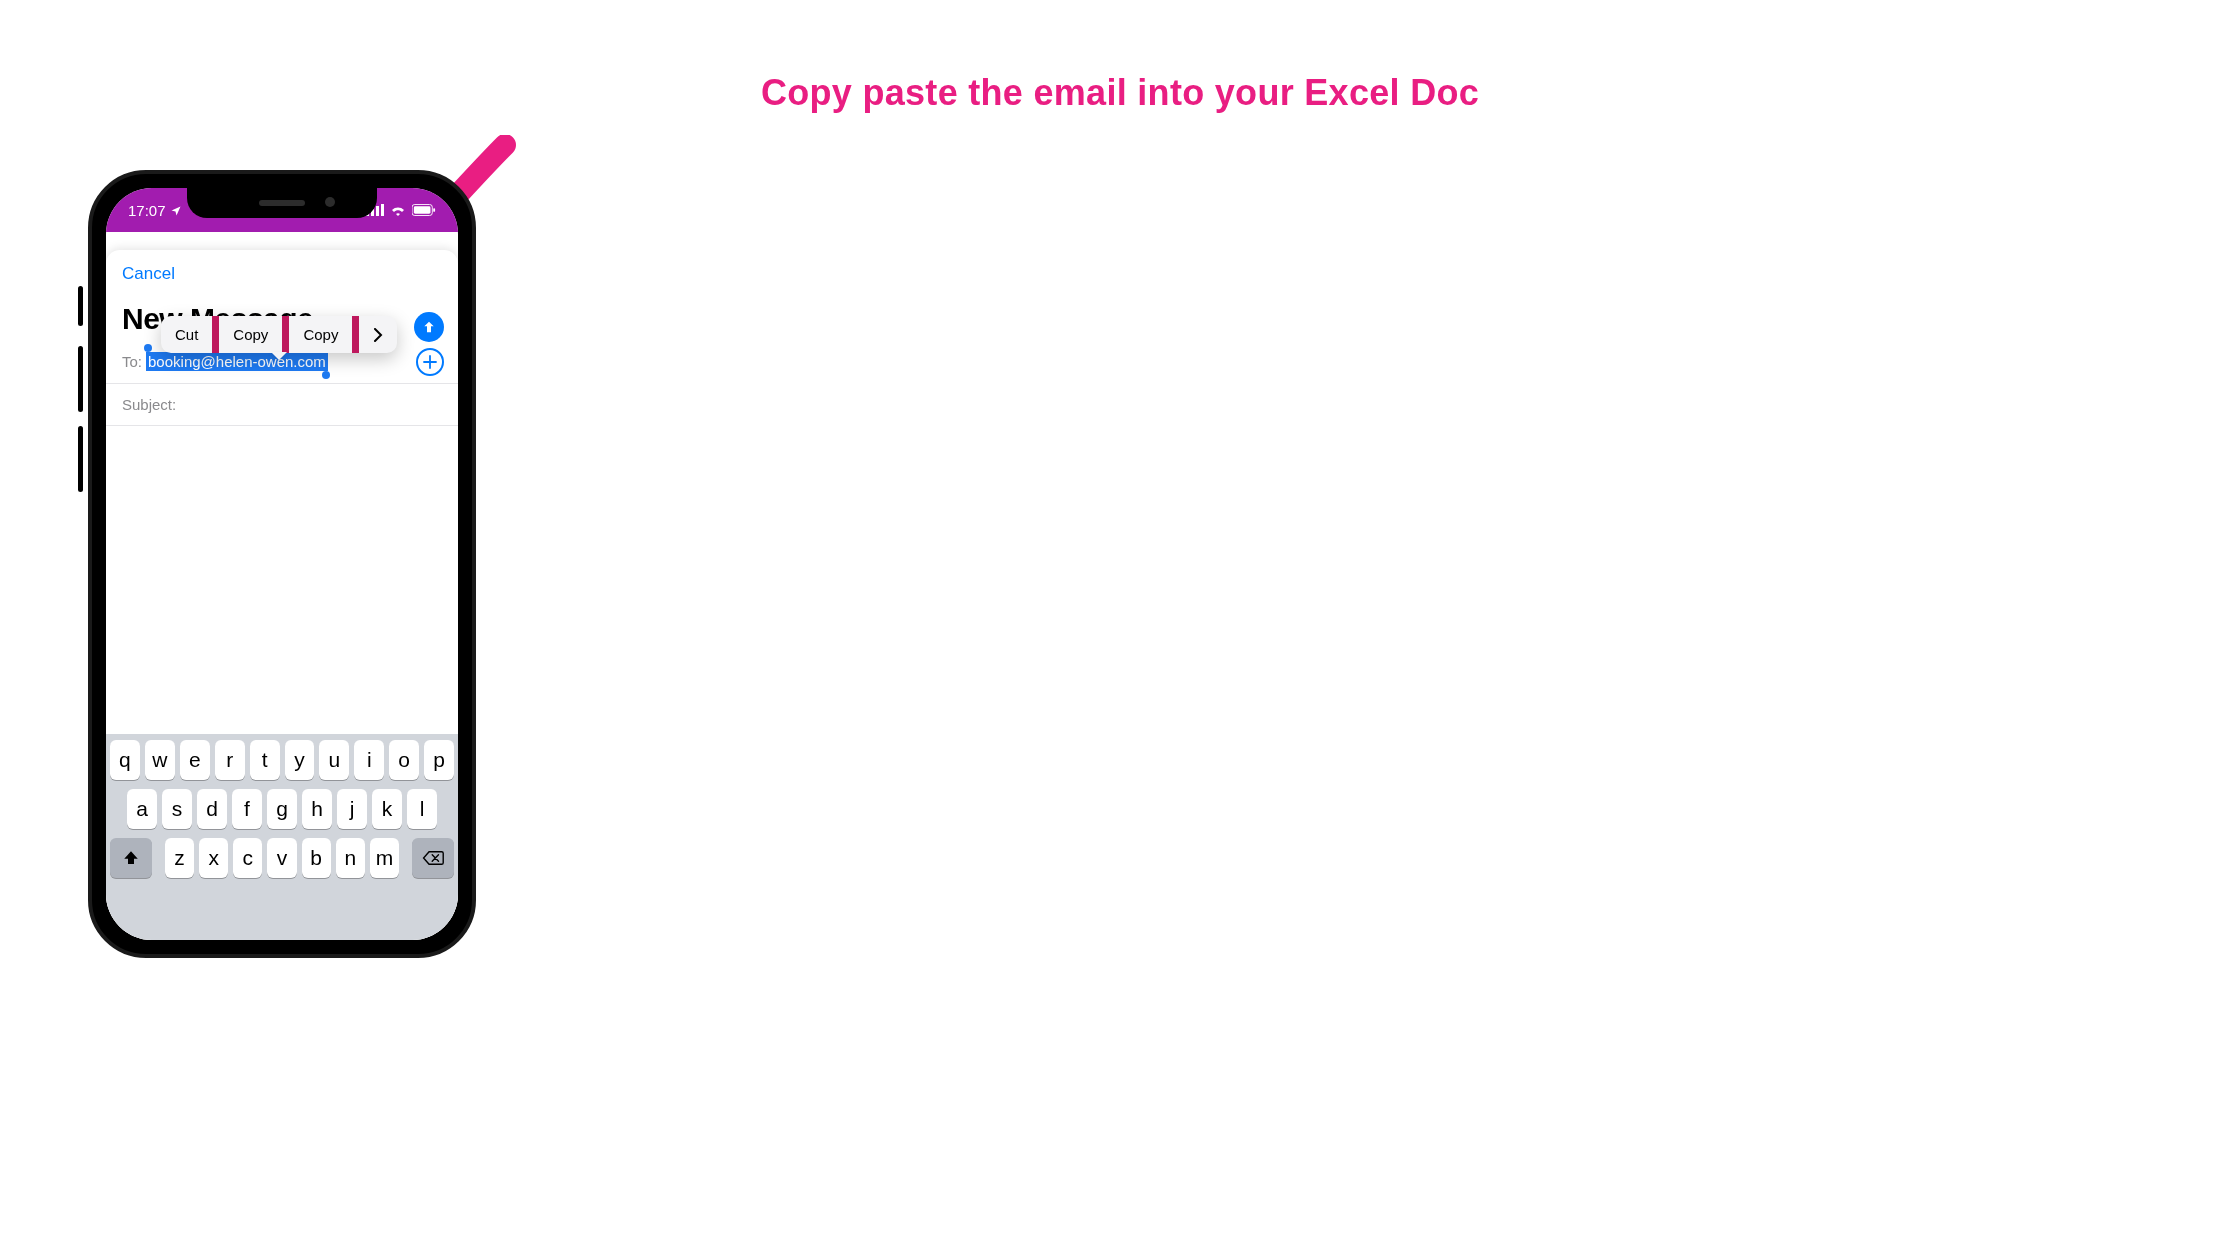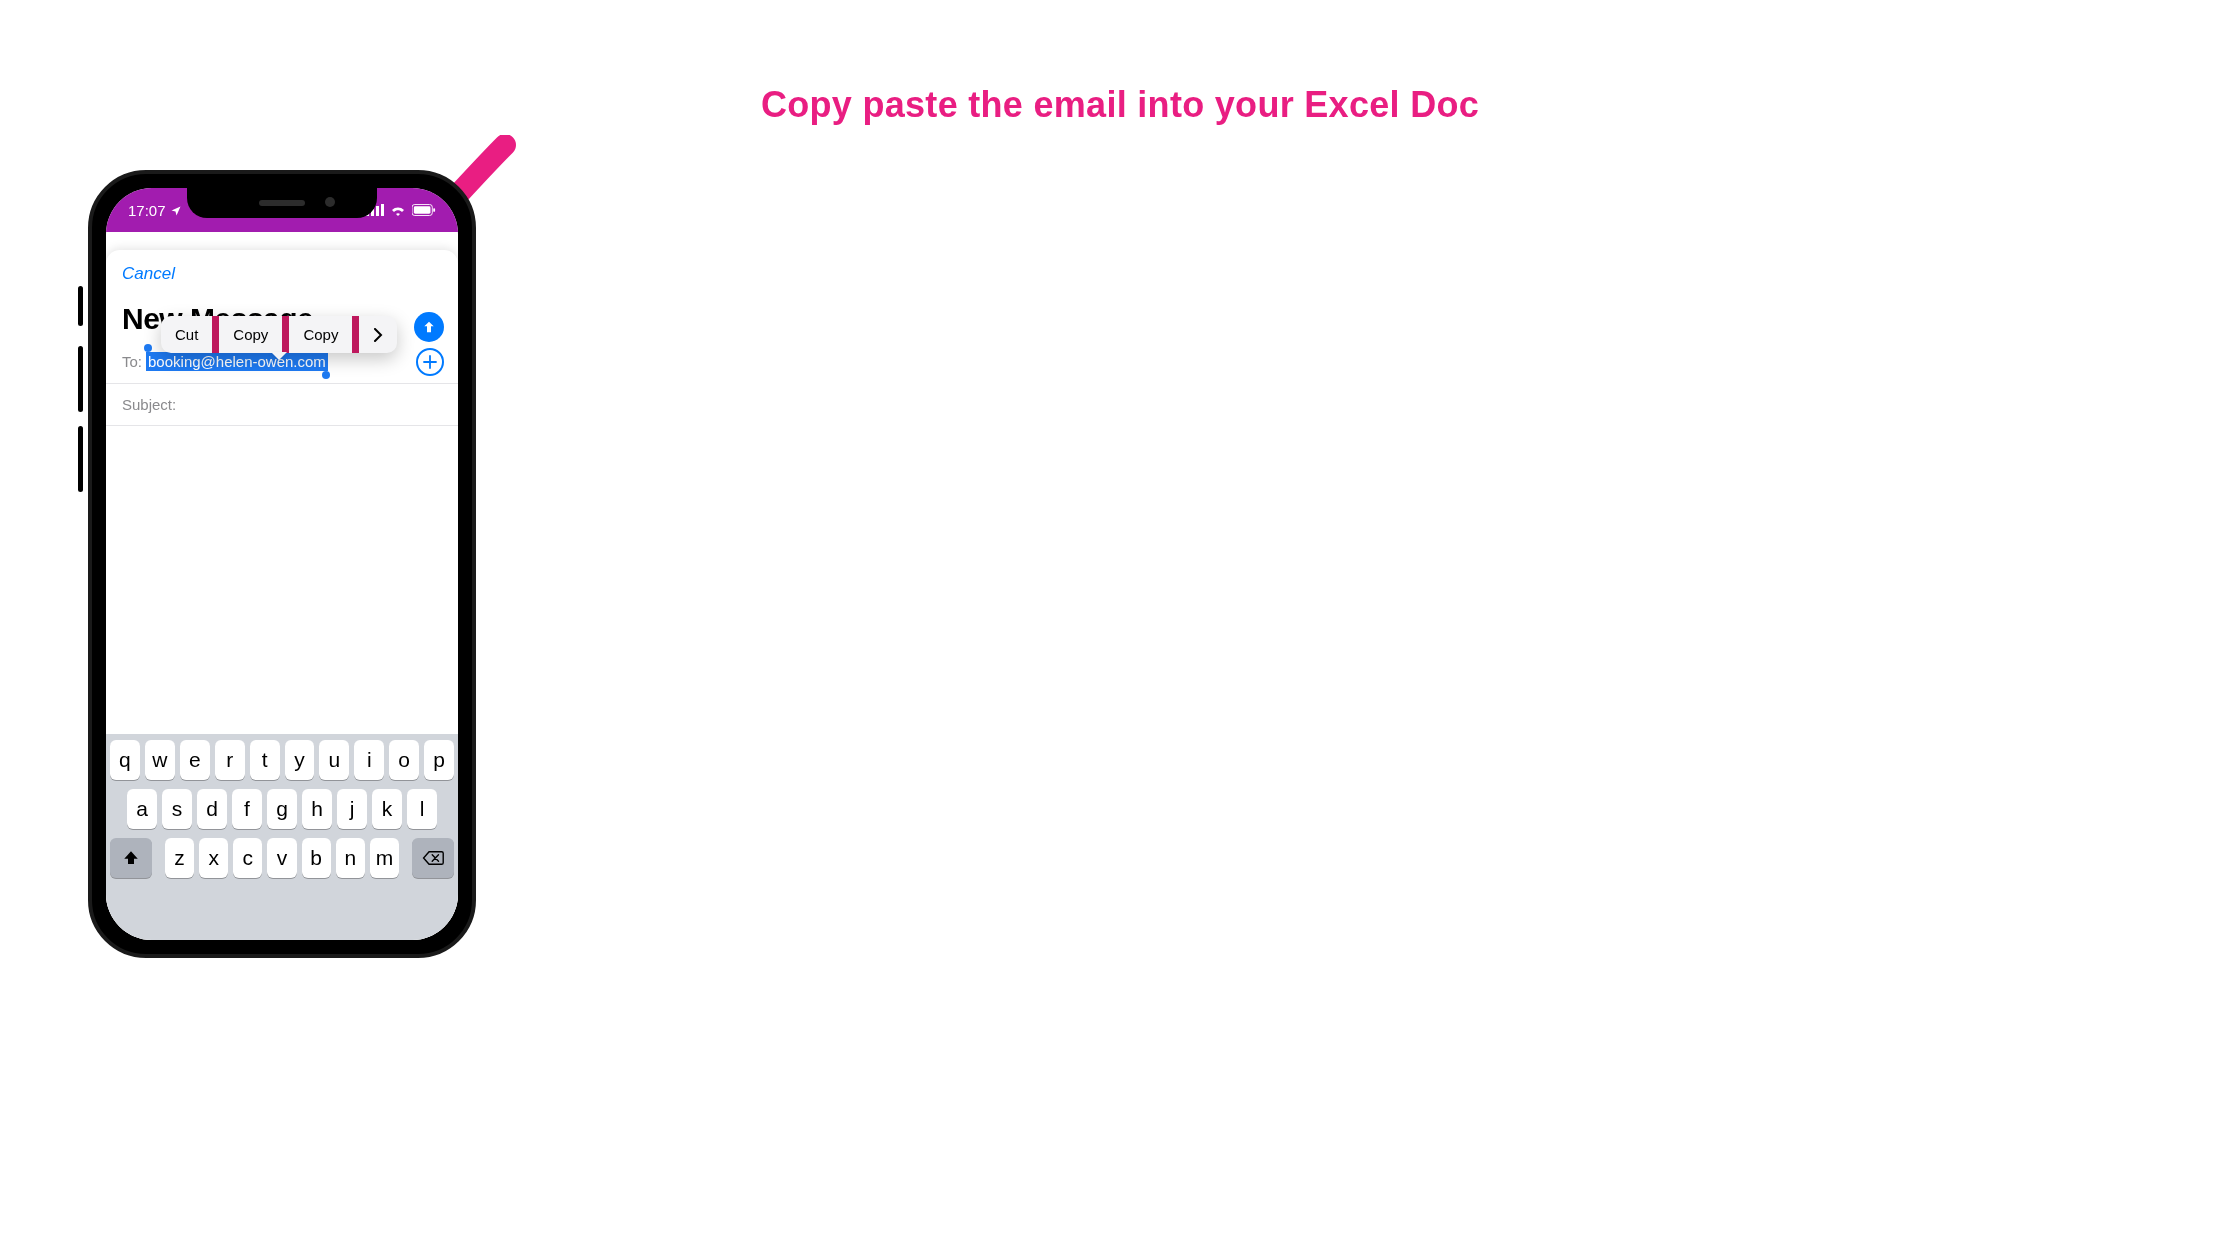--- a/index.html
+++ b/index.html
@@ -5,21 +5,21 @@
   :root{
     --pink:#e91e82;
     --ios-blue:#007aff;
     --ios-text-grey:#8a8a8d;
     --key-bg:#ffffff;
     --key-bg-dark:#aeb3bc;
     --kbd-bg:#d1d5db;
   }
   html,body{margin:0;padding:0;width:2240px;height:1260px;background:#ffffff;font-family:-apple-system,Helvetica,Arial,sans-serif;overflow:hidden;}
   .callout{
-    position:absolute;left:0;right:0;top:84px;text-align:center;
+    position:absolute;left:0;right:0;top:72px;text-align:center;
     font-size:36px;font-weight:800;color:var(--pink);letter-spacing:.3px;
   }
   .arrow{position:absolute;left:355px;top:135px;pointer-events:none;}
   
   .phone{
     position:absolute;left:88px;top:170px;width:380px;height:780px;
     background:#000;border-radius:58px;border:4px solid #1a1a1a;
     box-shadow:0 0 0 2px #000 inset;
     overflow:hidden;
   }
@@ -41,21 +41,21 @@
   .status{
     position:absolute;left:0;right:0;top:0;height:44px;color:#fff;background:#a21caf;
     display:flex;align-items:center;justify-content:space-between;padding:0 22px;font-size:15px;font-weight:400;
   }
   .status .right{display:flex;gap:6px;align-items:center;}
   .sheet{
     position:absolute;left:0;right:0;top:62px;bottom:0;background:#fff;border-radius:14px 14px 0 0;
     box-shadow:0 -2px 10px rgba(0,0,0,.1);
   }
   .sheet .hdr{position:relative;padding:14px 16px 4px 16px;}
-  .cancel{color:var(--ios-blue);font-size:17px;font-style:italic;}
+  .cancel{color:var(--ios-blue);font-size:17px;}
   .title{font-size:30px;font-weight:700;color:#000;margin-top:18px;letter-spacing:-.5px;}
   .send-btn{
     position:absolute;right:14px;top:62px;width:30px;height:30px;background:var(--ios-blue);border-radius:50%;
     display:flex;align-items:center;justify-content:center;
   }
   .row{border-bottom:1px solid #e5e5e8;padding:12px 16px;font-size:15px;color:var(--ios-text-grey);display:flex;align-items:center;gap:4px;position:relative;}
   .row .lbl{white-space:nowrap;text-align:center;}
   .sel{
     color:#ffffff;background:#1e7af2;padding:1px 2px;position:relative;
   }

